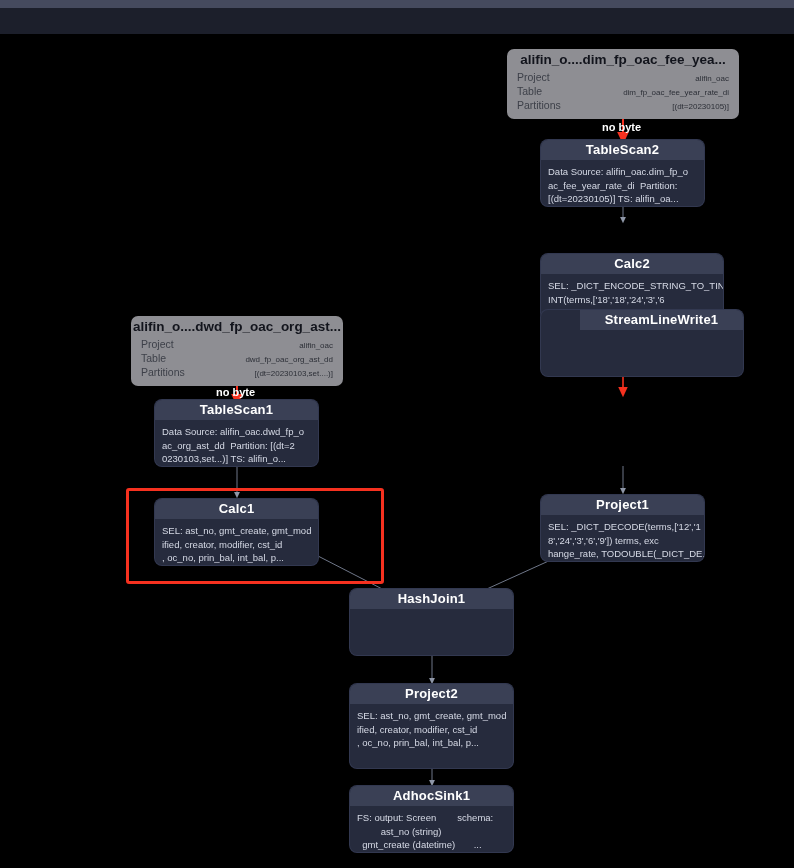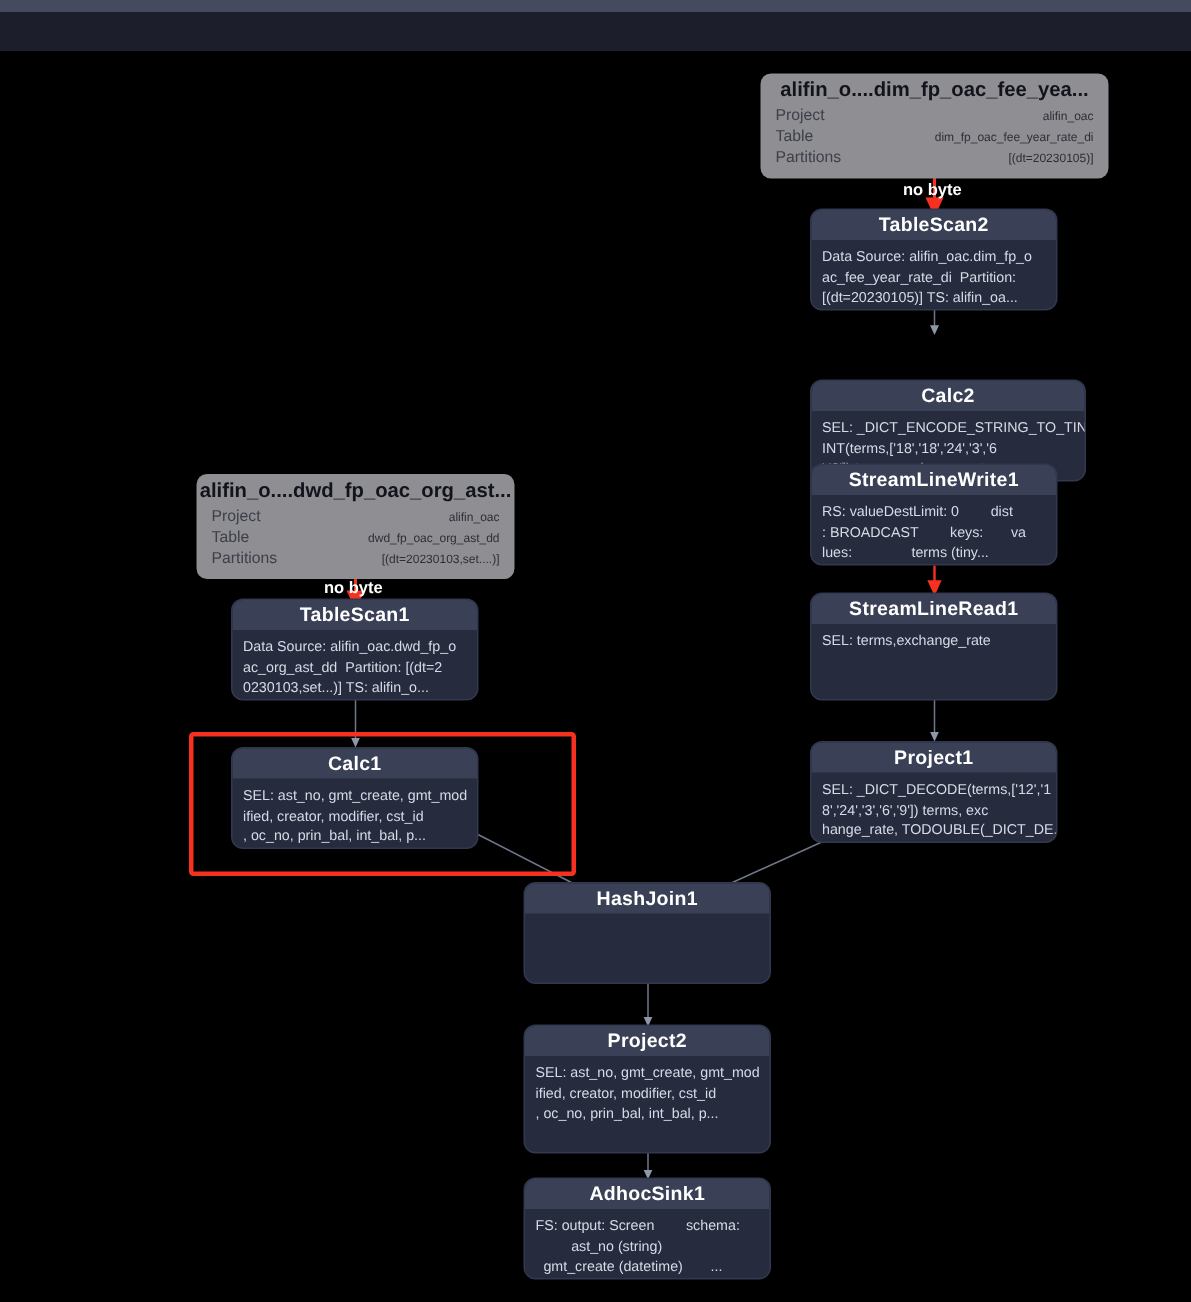--- a/index.html
+++ b/index.html
@@ -134,35 +134,24 @@
 
     <div class="node" style="left:541px;top:190px;width:182px;height:66px;margin-top:30px;">
       <div class="hd">Calc2</div>
       <div class="bd">
         <div class="ln">SEL: _DICT_ENCODE_STRING_TO_TINY</div>
         <div class="ln">INT(terms,['18','18','24','3','6</div>
         <div class="ln">','9']) terms, exchange_rate ...</div>
       </div>
     </div>
 
-    <div class="node" style="left:541px;top:276px;width:163px;height:66px;">
+    <div class="node" style="left:541px;top:276px;width:163px;height:66px;padding-left:39px;">
       <div class="hd">StreamLineWrite1</div>
-      <div class="bd">
-        <div class="ln">RS: valueDestLimit: 0        dist</div>
-        <div class="ln">: BROADCAST        keys:       va</div>
-        <div class="ln">lues:               terms (tiny...</div>
-      </div>
-    </div>
-
-    <div class="node" style="left:541px;top:362px;width:163px;height:70px;">
-      <div class="hd">StreamLineRead1</div>
-      <div class="bd">
-        <div class="ln">SEL: terms,exchange_rate</div>
-      </div>
-    </div>
+    </div>
+
 
     <div class="node" style="left:541px;top:461px;width:163px;height:66px;">
       <div class="hd">Project1</div>
       <div class="bd">
         <div class="ln">SEL: _DICT_DECODE(terms,['12','1</div>
         <div class="ln">8','24','3','6','9']) terms, exc</div>
         <div class="ln">hange_rate, TODOUBLE(_DICT_DE...</div>
       </div>
     </div>
 

